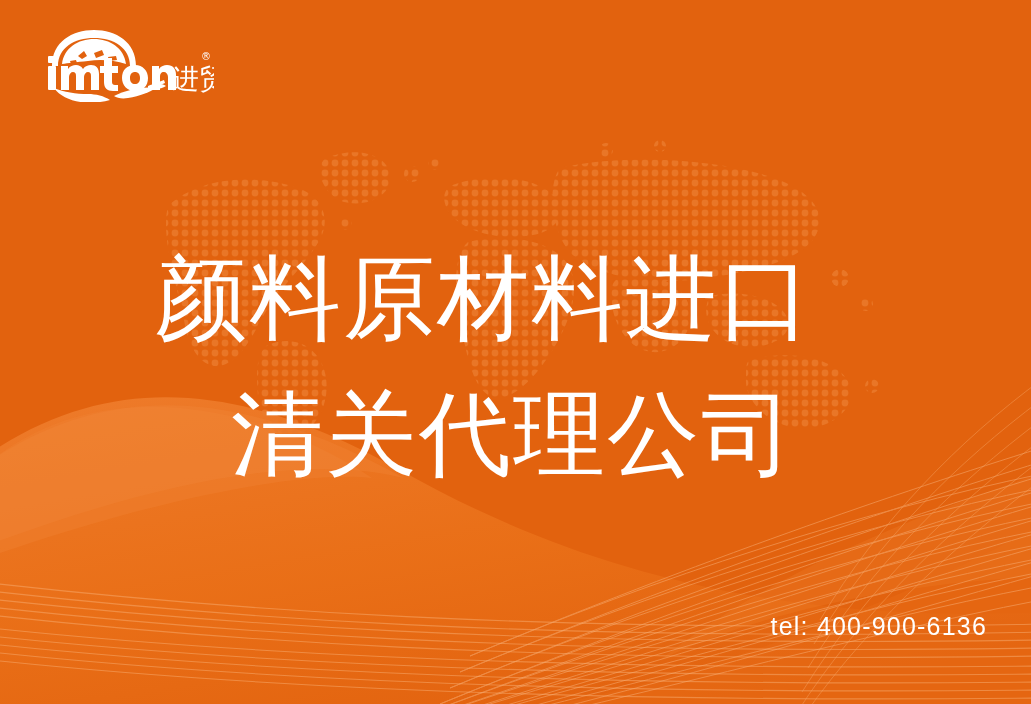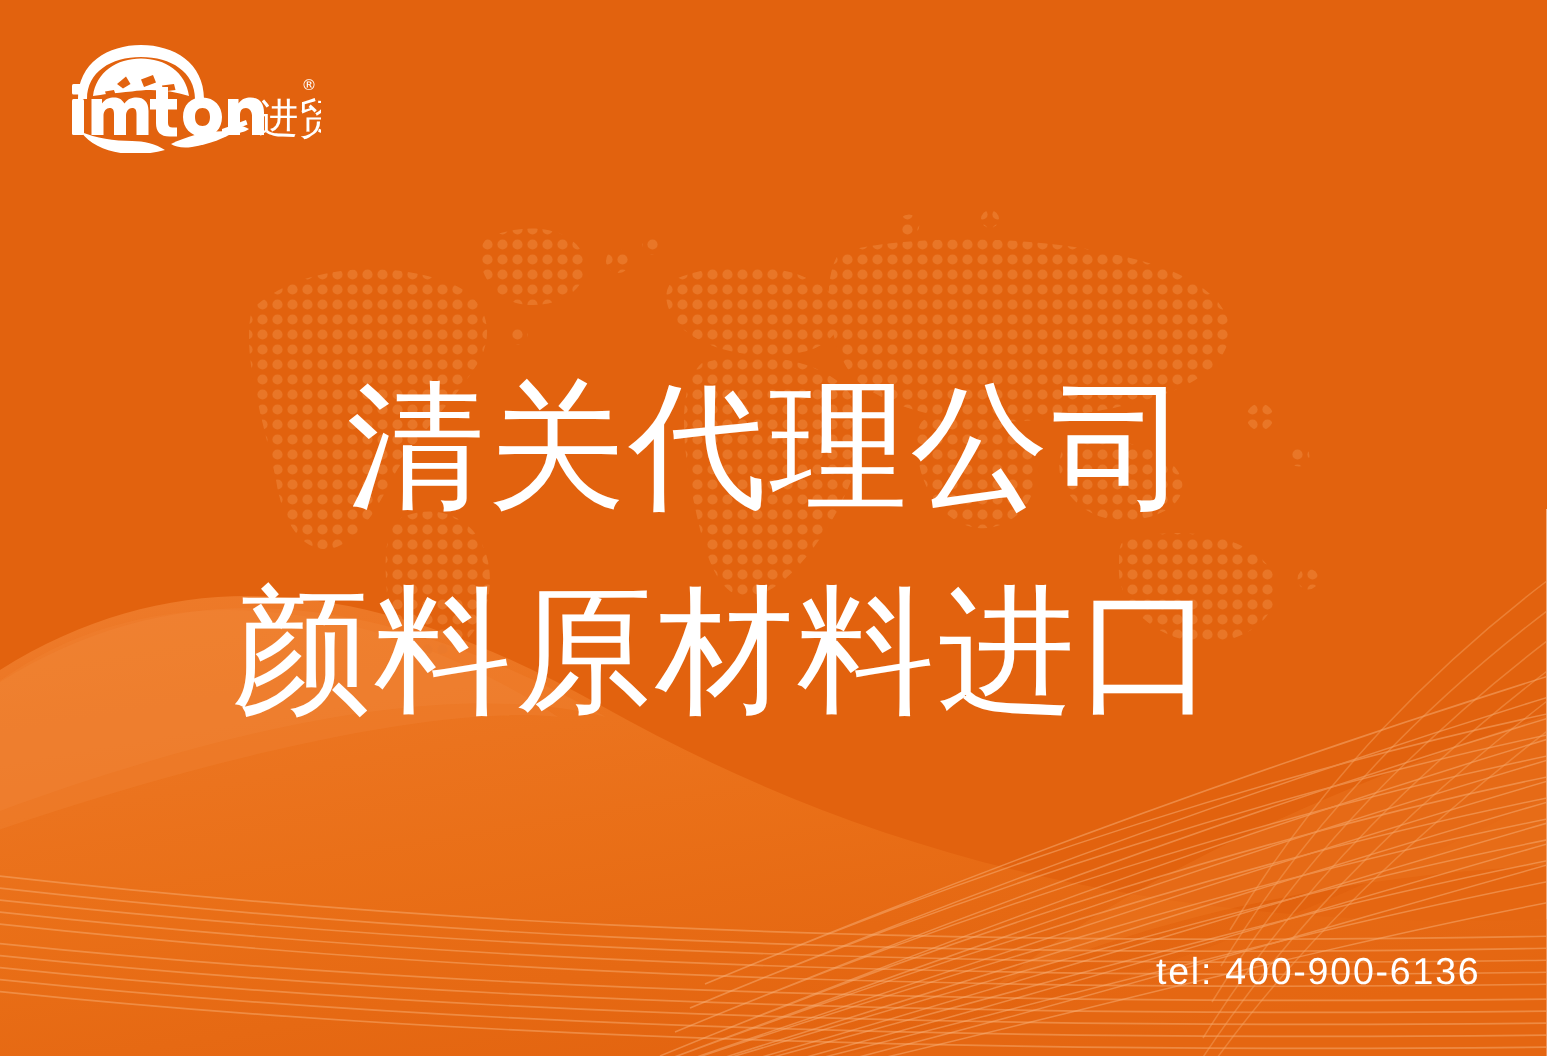--- a/index.html
+++ b/index.html
@@ -65,21 +65,21 @@
   }
   #headline-line-2 {
     text-align: center;
     padding-right: 44px;
   }
 
   
   #phone {
     position: absolute;
     right: 44px;
-    top: 634px;
+    top: 612px;
     color: #ffffff;
     font-size: 25px;
     letter-spacing: 1.2px;
     white-space: nowrap;
   }
 </style>
 </head>
 <body>
 
 <div id="banner">
@@ -253,19 +253,19 @@
                C 84 73, 79 72, 76 70 Z"></path>
       <path d="M 110 60 C 116 57, 124 57, 128 60 C 124 63, 116 64, 110 62 Z"></path>
       <path d="M 118 57 l 8 -3 l 1 3 l -7 3 Z"></path>
     </g>
 
     <text x="134" y="62" fill="#ffffff" font-size="27" font-family="'DejaVu Sans', sans-serif">进贸通</text>
     <text x="163" y="34" fill="#ffffff" font-size="10" font-family="'DejaVu Sans', sans-serif">®</text>
   </svg>
 
   <div id="headline">
+    <div class="headline-line" id="headline-line-1">颜料原材料进口</div>
     <div class="headline-line" id="headline-line-2">清关代理公司</div>
-    <div class="headline-line" id="headline-line-1">颜料原材料进口</div>
   </div>
 
   <div id="phone">tel: 400-900-6136</div>
 
 </div>
 
 </body></html>

